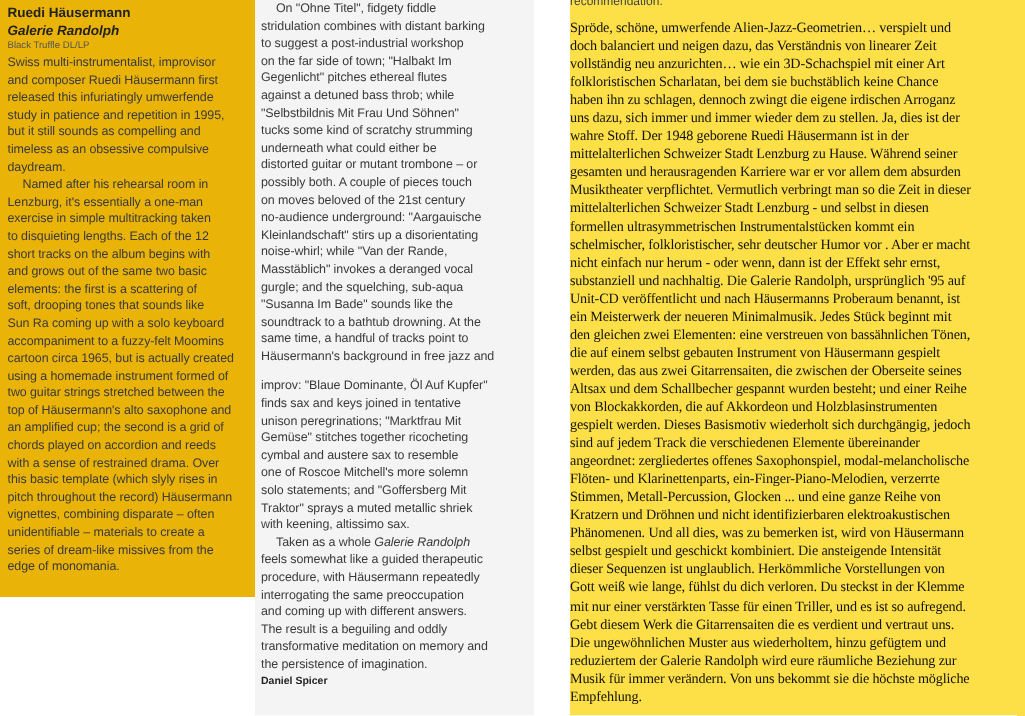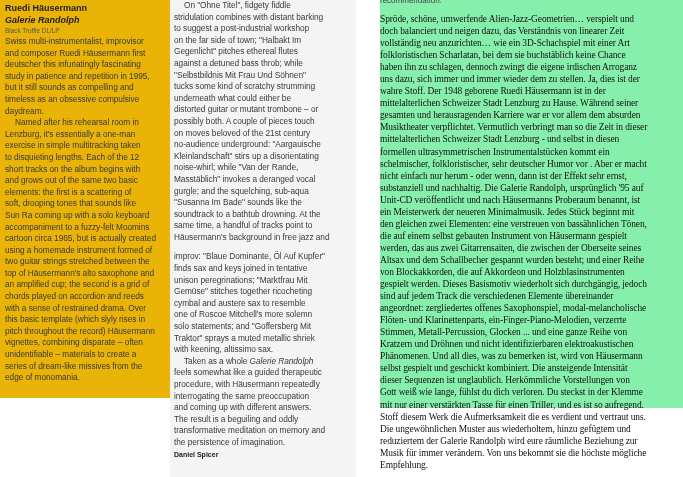--- a/index.html
+++ b/index.html
@@ -27,44 +27,44 @@
   }
   .indent { padding-left: 10px; }
   .h-artist { font-weight: bold; font-size: 9px; line-height: 12px; color: #222; }
   .h-album { font-weight: bold; font-style: italic; font-size: 9px; line-height: 12px; color: #222; }
   .h-label { font-size: 6.4px; line-height: 10px; color: #555; }
   .byline { font-weight: bold; font-size: 7px; line-height: 11px; color: #222; }
   .gap { height: 8px; }
   em { font-style: italic; }
 
   #col-right {
-    position: absolute; left: 380px; top: 0; width: 303px; height: 408px;
+    position: absolute; left: 380px; top: 0; width: 303px; height: 477px;
     font-family: "Liberation Serif", "DejaVu Serif", serif;
-    color: #111; background: #86efac;
+    color: #111; background: #fde047;
   }
   #col-right .top-frag {
     font-family: "Liberation Sans", sans-serif; font-size: 8px; line-height: 8px;
     color: #444; margin-top: -3px;
   }
   #col-right .de-line {
     font-size: 9.45px; line-height: 12.05px; white-space: nowrap; letter-spacing: -0.1px;
   }
   #col-right .de-body { margin-top: 8px; }
 </style>
 </head>
 <body>
 
 <div id="col-left" class="scan wire">
   <div class="h-artist">Ruedi Häusermann</div>
   <div class="h-album">Galerie Randolph</div>
   <div class="h-label">Black Truffle DL/LP</div>
   <div>
       <div class="line">Swiss multi-instrumentalist, improvisor</div>
       <div class="line">and composer Ruedi Häusermann first</div>
-      <div class="line">deutscher this infuriatingly fascinating</div>
+      <div class="line">released this infuriatingly umwerfende</div>
       <div class="line">study in patience and repetition in 1995,</div>
       <div class="line">but it still sounds as compelling and</div>
       <div class="line">timeless as an obsessive compulsive</div>
       <div class="line">daydream.</div>
     </div>
   <div>
       <div class="line indent">Named after his rehearsal room in</div>
       <div class="line">Lenzburg, it's essentially a one-man</div>
       <div class="line">exercise in simple multitracking taken</div>
       <div class="line">to disquieting lengths. Each of the 12</div>
@@ -168,20 +168,20 @@
       <div class="de-line">sind auf jedem Track die verschiedenen Elemente übereinander</div>
       <div class="de-line">angeordnet: zergliedertes offenes Saxophonspiel, modal-melancholische</div>
       <div class="de-line">Flöten- und Klarinettenparts, ein-Finger-Piano-Melodien, verzerrte</div>
       <div class="de-line">Stimmen, Metall-Percussion, Glocken ... und eine ganze Reihe von</div>
       <div class="de-line">Kratzern und Dröhnen und nicht identifizierbaren elektroakustischen</div>
       <div class="de-line">Phänomenen. Und all dies, was zu bemerken ist, wird von Häusermann</div>
       <div class="de-line">selbst gespielt und geschickt kombiniert. Die ansteigende Intensität</div>
       <div class="de-line">dieser Sequenzen ist unglaublich. Herkömmliche Vorstellungen von</div>
       <div class="de-line">Gott weiß wie lange, fühlst du dich verloren. Du steckst in der Klemme</div>
       <div class="de-line">mit nur einer verstärkten Tasse für einen Triller, und es ist so aufregend.</div>
-      <div class="de-line">Stoff diesem Werk die Aufmerksamkeit die es verdient und vertraut uns.</div>
+      <div class="de-line">Gebt diesem Werk die Gitarrensaiten die es verdient und vertraut uns.</div>
       <div class="de-line">Die ungewöhnlichen Muster aus wiederholtem, hinzu  gefügtem und</div>
       <div class="de-line">reduziertem der Galerie Randolph wird eure räumliche Beziehung zur</div>
       <div class="de-line">Musik für immer verändern. Von uns bekommt sie die höchste mögliche</div>
       <div class="de-line">Empfehlung.</div>
     </div>
 
 </div>
 
 </body></html>

